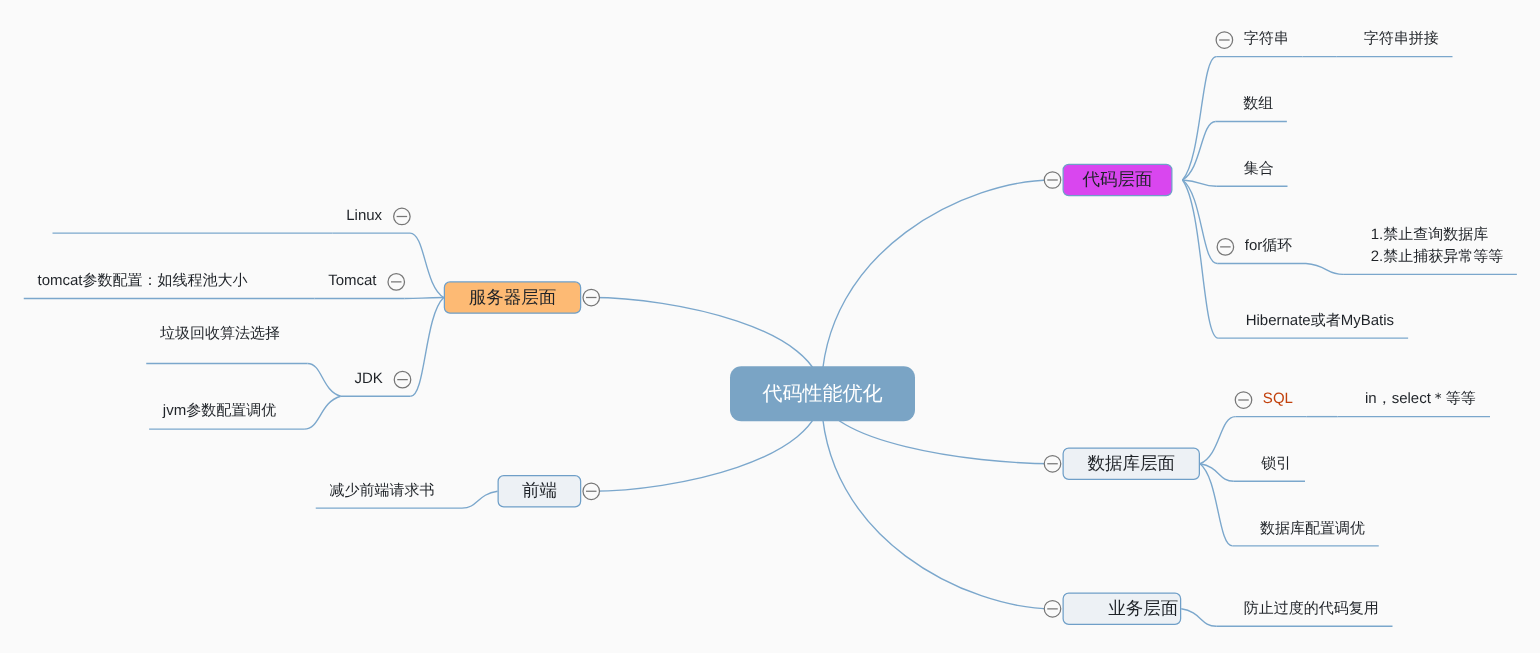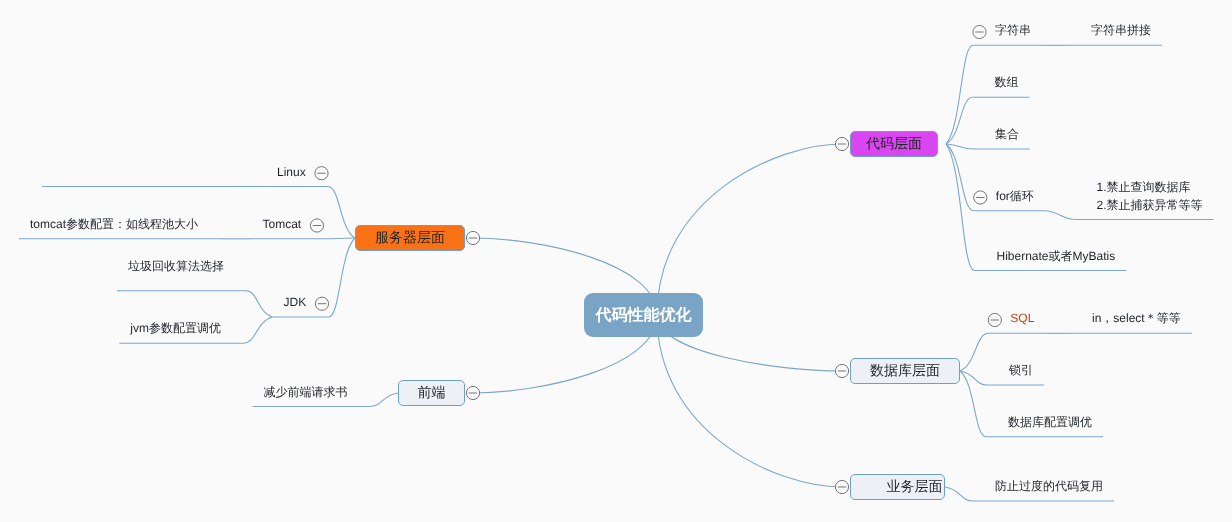--- a/index.html
+++ b/index.html
@@ -122,21 +122,21 @@
       <path d="M960.00,371.00 C975.08,382.83 974.30,436.70 986.00,436.70" fill="none" stroke="#7ba7cc" stroke-width="1.1"></path>
       <path d="M986.00,436.7 L1103.00,436.7" fill="none" stroke="#7ba7cc" stroke-width="1.1"></path>
       <path d="M657,315 C657.00,431.96 775.40,487.00 842.00,487.00" fill="none" stroke="#7ba7cc" stroke-width="1.1"></path>
       <g>
         <circle cx="842.00" cy="487.00" r="6.6" fill="#fafafa" stroke="#767676" stroke-width="1"></circle>
         <line x1="837.80" x2="846.20" y1="487.00" y2="487.00" stroke="#767676" stroke-width="1"></line>
       </g>
       <path d="M945.00,487.00 C961.24,489.52 960.40,501.00 973.00,501.00" fill="none" stroke="#7ba7cc" stroke-width="1.1"></path>
       <path d="M973.00,501 L1114.00,501" fill="none" stroke="#7ba7cc" stroke-width="1.1"></path>
     </svg>
-    <div class="box-node" style="left: 355px; top: 225px; width: 110px; height: 26px; background: #f97316; border: 1px solid rgb(111, 159, 200); color: rgb(31, 35, 40);">
+    <div class="box-node" style="left: 355px; top: 225px; width: 110px; height: 26px; background: #fdba74; border: 1px solid rgb(111, 159, 200); color: rgb(31, 35, 40);">
       <span>服务器层面</span>
     </div>
     <div class="leaf-label" style="color: rgb(31, 35, 40); left: 277px; top: 162.5px;">Linux</div>
     <div class="leaf-label" style="color: rgb(31, 35, 40); left: 262.5px; top: 214.8px;">Tomcat</div>
     <div class="leaf-label" style="color: rgb(31, 35, 40); left: 30px; top: 214.8px;">tomcat参数配置：如线程池大小</div>
     <div class="leaf-label" style="color: rgb(31, 35, 40); left: 283.5px; top: 293px;">JDK</div>
     <div class="leaf-label" style="color: rgb(31, 35, 40); left: 128px; top: 257px; text-align: right;">垃圾回收算法选择</div>
     <div class="leaf-label" style="color: rgb(31, 35, 40); left: 130.3px; top: 319.3px;">jvm参数配置调优</div>
     <div class="box-node" style="left: 398px; top: 380px; width: 67px; height: 26px; background: rgb(237, 241, 245); border: 1px solid rgb(111, 159, 200); color: rgb(31, 35, 40);">
       <span>前端</span>
@@ -157,16 +157,16 @@
       <span>数据库层面</span>
     </div>
     <div class="leaf-label" style="color: #c2410c; left: 1010.3px; top: 309.3px;">SQL</div>
     <div class="leaf-label" style="color: rgb(31, 35, 40); left: 1092px; top: 309.3px;">in，select＊等等</div>
     <div class="leaf-label" style="color: rgb(31, 35, 40); left: 1009px; top: 361px;">锁引</div>
     <div class="leaf-label" style="color: rgb(31, 35, 40); left: 1008px; top: 412.7px;">数据库配置调优</div>
     <div class="box-node" style="left: 850px; top: 474px; width: 95px; height: 26px; background: rgb(237, 241, 245); border: 1px solid rgb(111, 159, 200); color: rgb(31, 35, 40); padding-left: 34px;">
       <span>业务层面</span>
     </div>
     <div class="leaf-label" style="color: rgb(31, 35, 40); left: 995px; top: 477px;">防止过度的代码复用</div>
-    <div class="root-node" style="left: 584px; top: 293px; width: 119px; height: 44px; background: rgb(122, 164, 197); color: rgb(255, 255, 255); font-weight: bold;">
+    <div class="root-node" style="left: 584px; top: 293px; width: 148px; height: 44px; background: rgb(122, 164, 197); color: rgb(255, 255, 255);">
       <span>代码性能优化</span>
     </div>
   </div>
 
 </body></html>

